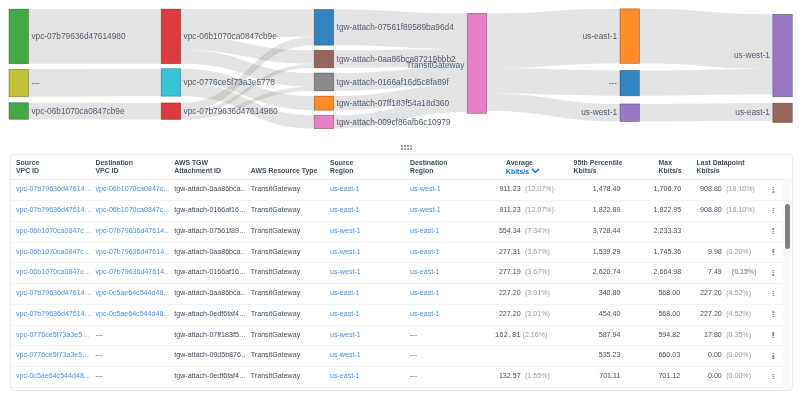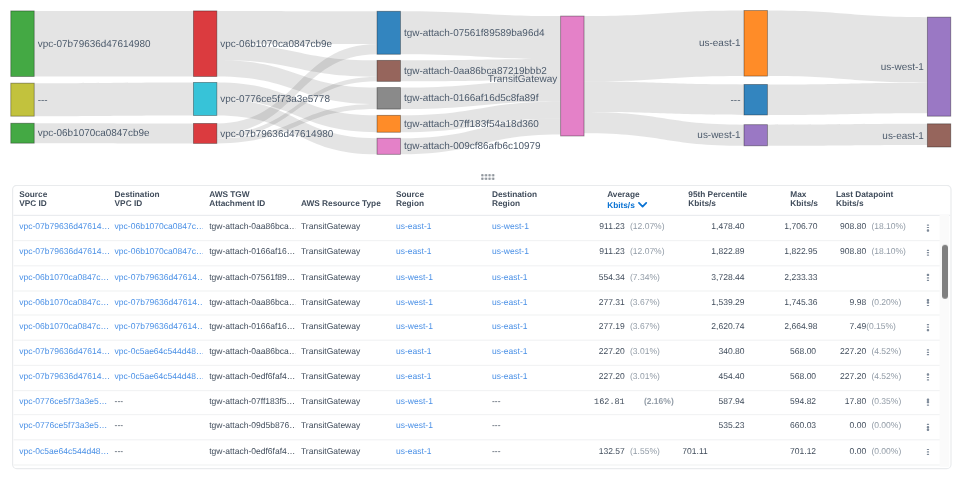--- a/index.html
+++ b/index.html
@@ -266,21 +266,21 @@
       <div class="row" style="top: 83.04px;">
         <div class="cell" style="left: 0px; width: 79.5px; padding-left: 5px;"><span class="lnk">vpc-06b1070ca0847c…</span></div>
         <div class="cell" style="left: 79.5px; width: 78.8px; padding-left: 5px;"><span class="lnk">vpc-07b79636d47614…</span></div>
         <div class="cell" style="left: 158.3px; width: 76.5px; padding-left: 5px;"><span>tgw-attach-0166af16…</span></div>
         <div class="cell" style="left: 234.8px; width: 79.2px; padding-left: 5px;"><span>TransitGateway</span></div>
         <div class="cell" style="left: 314px; width: 80px; padding-left: 5px;"><span class="lnk">us-west-1</span></div>
         <div class="cell" style="left: 394px; width: 80px; padding-left: 5px;"><span class="lnk">us-east-1</span></div>
         <div class="cell" style="left: 474px; width: 83.6px;"><span style="display: inline-block; width: 35.6px; text-align: right;">277.19</span><span class="pct" style="margin-left: 4.4px;">(3.67%)</span></div>
         <div class="cell" style="left: 557.6px; width: 85px; text-align: right; padding-right: 33.2px;"><span>2,620.74</span></div>
         <div class="cell" style="left: 642.6px; width: 38px; text-align: right; padding-right: 11.5px;"><span>2,664.98</span></div>
-        <div class="cell" style="left: 680.6px; width: 66px;"><span style="display: inline-block; width: 30.2px; text-align: right;">7.49</span><span class="pct" style="margin-left: 0;">(0.15%)</span></div>
+        <div class="cell" style="left: 680.6px; width: 66px;"><span style="display: inline-block; width: 30.2px; text-align: right;">7.49</span><span class="pct" style="margin-left: 10px; font-weight: bold;">(0.15%)</span></div>
         <div class="cell" style="left: 746.6px; width: 31.3px; text-align: center;">
           <div class="kebab">
             <i style="top: 0px;"></i>
             <i style="top: 2.2px;"></i>
             <i style="top: 4.4px;"></i>
           </div>
         </div>
       </div>
       <div class="row" style="top: 103.8px;">
         <div class="cell" style="left: 0px; width: 79.5px; padding-left: 5px;"><span class="lnk">vpc-07b79636d47614…</span></div>
@@ -320,21 +320,21 @@
           </div>
         </div>
       </div>
       <div class="row" style="top: 145.32px;">
         <div class="cell" style="left: 0px; width: 79.5px; padding-left: 5px;"><span class="lnk">vpc-0776ce5f73a3e5…</span></div>
         <div class="cell" style="left: 79.5px; width: 78.8px; padding-left: 5px;"><span>---</span></div>
         <div class="cell" style="left: 158.3px; width: 76.5px; padding-left: 5px;"><span>tgw-attach-07ff183f5…</span></div>
         <div class="cell" style="left: 234.8px; width: 79.2px; padding-left: 5px;"><span>TransitGateway</span></div>
         <div class="cell" style="left: 314px; width: 80px; padding-left: 5px;"><span class="lnk">us-west-1</span></div>
         <div class="cell" style="left: 394px; width: 80px; padding-left: 5px;"><span>---</span></div>
-        <div class="cell" style="left: 474px; width: 83.6px;"><span style="display: inline-block; width: 35.6px; text-align: right; font-family: Liberation Mono, monospace;">162.81</span><span class="pct" style="margin-left: 16px; font-weight: bold;">(2.16%)</span></div>
+        <div class="cell" style="left: 474px; width: 83.6px;"><span style="display: inline-block; width: 35.6px; text-align: right; font-family: Liberation Mono, monospace;">162.81</span><span class="pct" style="margin-left: 2px;">(2.16%)</span></div>
         <div class="cell" style="left: 557.6px; width: 85px; text-align: right; padding-right: 33.2px;"><span>587.94</span></div>
         <div class="cell" style="left: 642.6px; width: 38px; text-align: right; padding-right: 11.5px;"><span>594.82</span></div>
         <div class="cell" style="left: 680.6px; width: 66px;"><span style="display: inline-block; width: 30.2px; text-align: right;">17.80</span><span class="pct" style="margin-left: 4.4px;">(0.35%)</span></div>
         <div class="cell" style="left: 746.6px; width: 31.3px; text-align: center;">
           <div class="kebab">
             <i style="top: 0px;"></i>
             <i style="top: 2.2px;"></i>
             <i style="top: 4.4px;"></i>
           </div>
         </div>
@@ -358,21 +358,21 @@
         </div>
       </div>
       <div class="row" style="top: 186.84px;">
         <div class="cell" style="left: 0px; width: 79.5px; padding-left: 5px;"><span class="lnk">vpc-0c5ae64c544d48…</span></div>
         <div class="cell" style="left: 79.5px; width: 78.8px; padding-left: 5px;"><span>---</span></div>
         <div class="cell" style="left: 158.3px; width: 76.5px; padding-left: 5px;"><span>tgw-attach-0edf6faf4…</span></div>
         <div class="cell" style="left: 234.8px; width: 79.2px; padding-left: 5px;"><span>TransitGateway</span></div>
         <div class="cell" style="left: 314px; width: 80px; padding-left: 5px;"><span class="lnk">us-east-1</span></div>
         <div class="cell" style="left: 394px; width: 80px; padding-left: 5px;"><span>---</span></div>
         <div class="cell" style="left: 474px; width: 83.6px;"><span style="display: inline-block; width: 35.6px; text-align: right;">132.57</span><span class="pct" style="margin-left: 4.4px;">(1.55%)</span></div>
-        <div class="cell" style="left: 557.6px; width: 85px; text-align: left; padding-right: 33.2px;"><span>701.11</span></div>
+        <div class="cell" style="left: 557.6px; width: 85px; text-align: right; padding-right: 33.2px;"><span>701.11</span></div>
         <div class="cell" style="left: 642.6px; width: 38px; text-align: right; padding-right: 11.5px;"><span>701.12</span></div>
         <div class="cell" style="left: 680.6px; width: 66px;"><span style="display: inline-block; width: 30.2px; text-align: right;">0.00</span><span class="pct" style="margin-left: 4.4px;">(0.00%)</span></div>
         <div class="cell" style="left: 746.6px; width: 31.3px; text-align: center;">
           <div class="kebab">
             <i style="top: 0px;"></i>
             <i style="top: 2.2px;"></i>
             <i style="top: 4.4px;"></i>
           </div>
         </div>
       </div>

